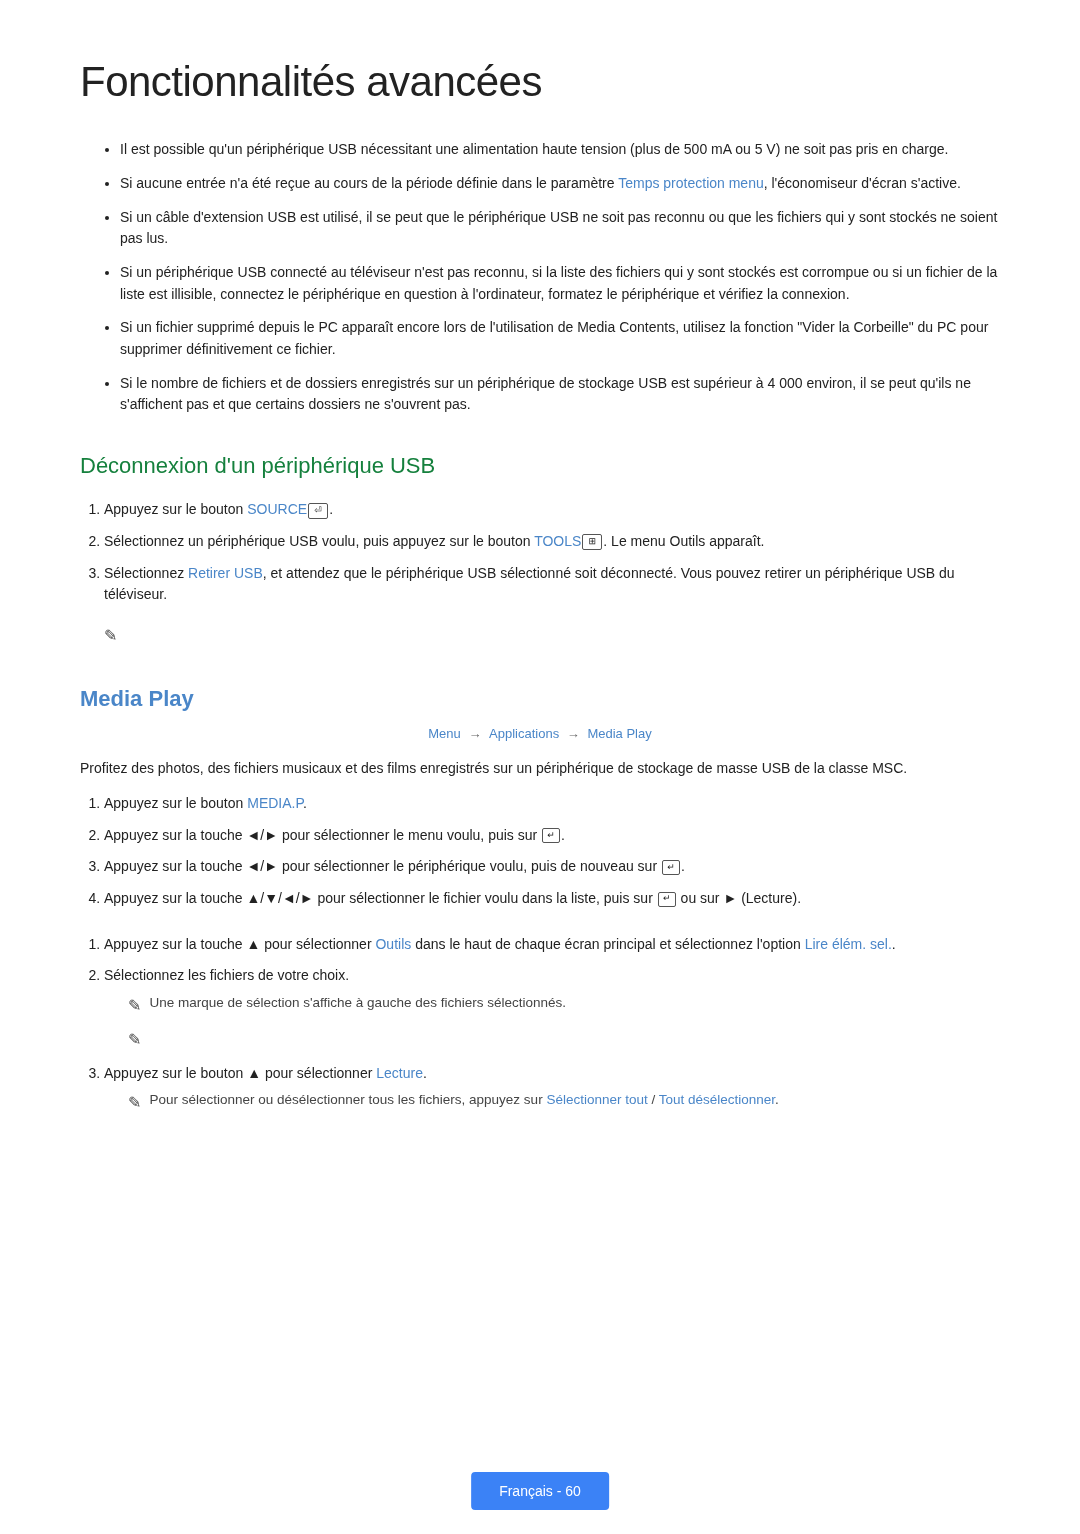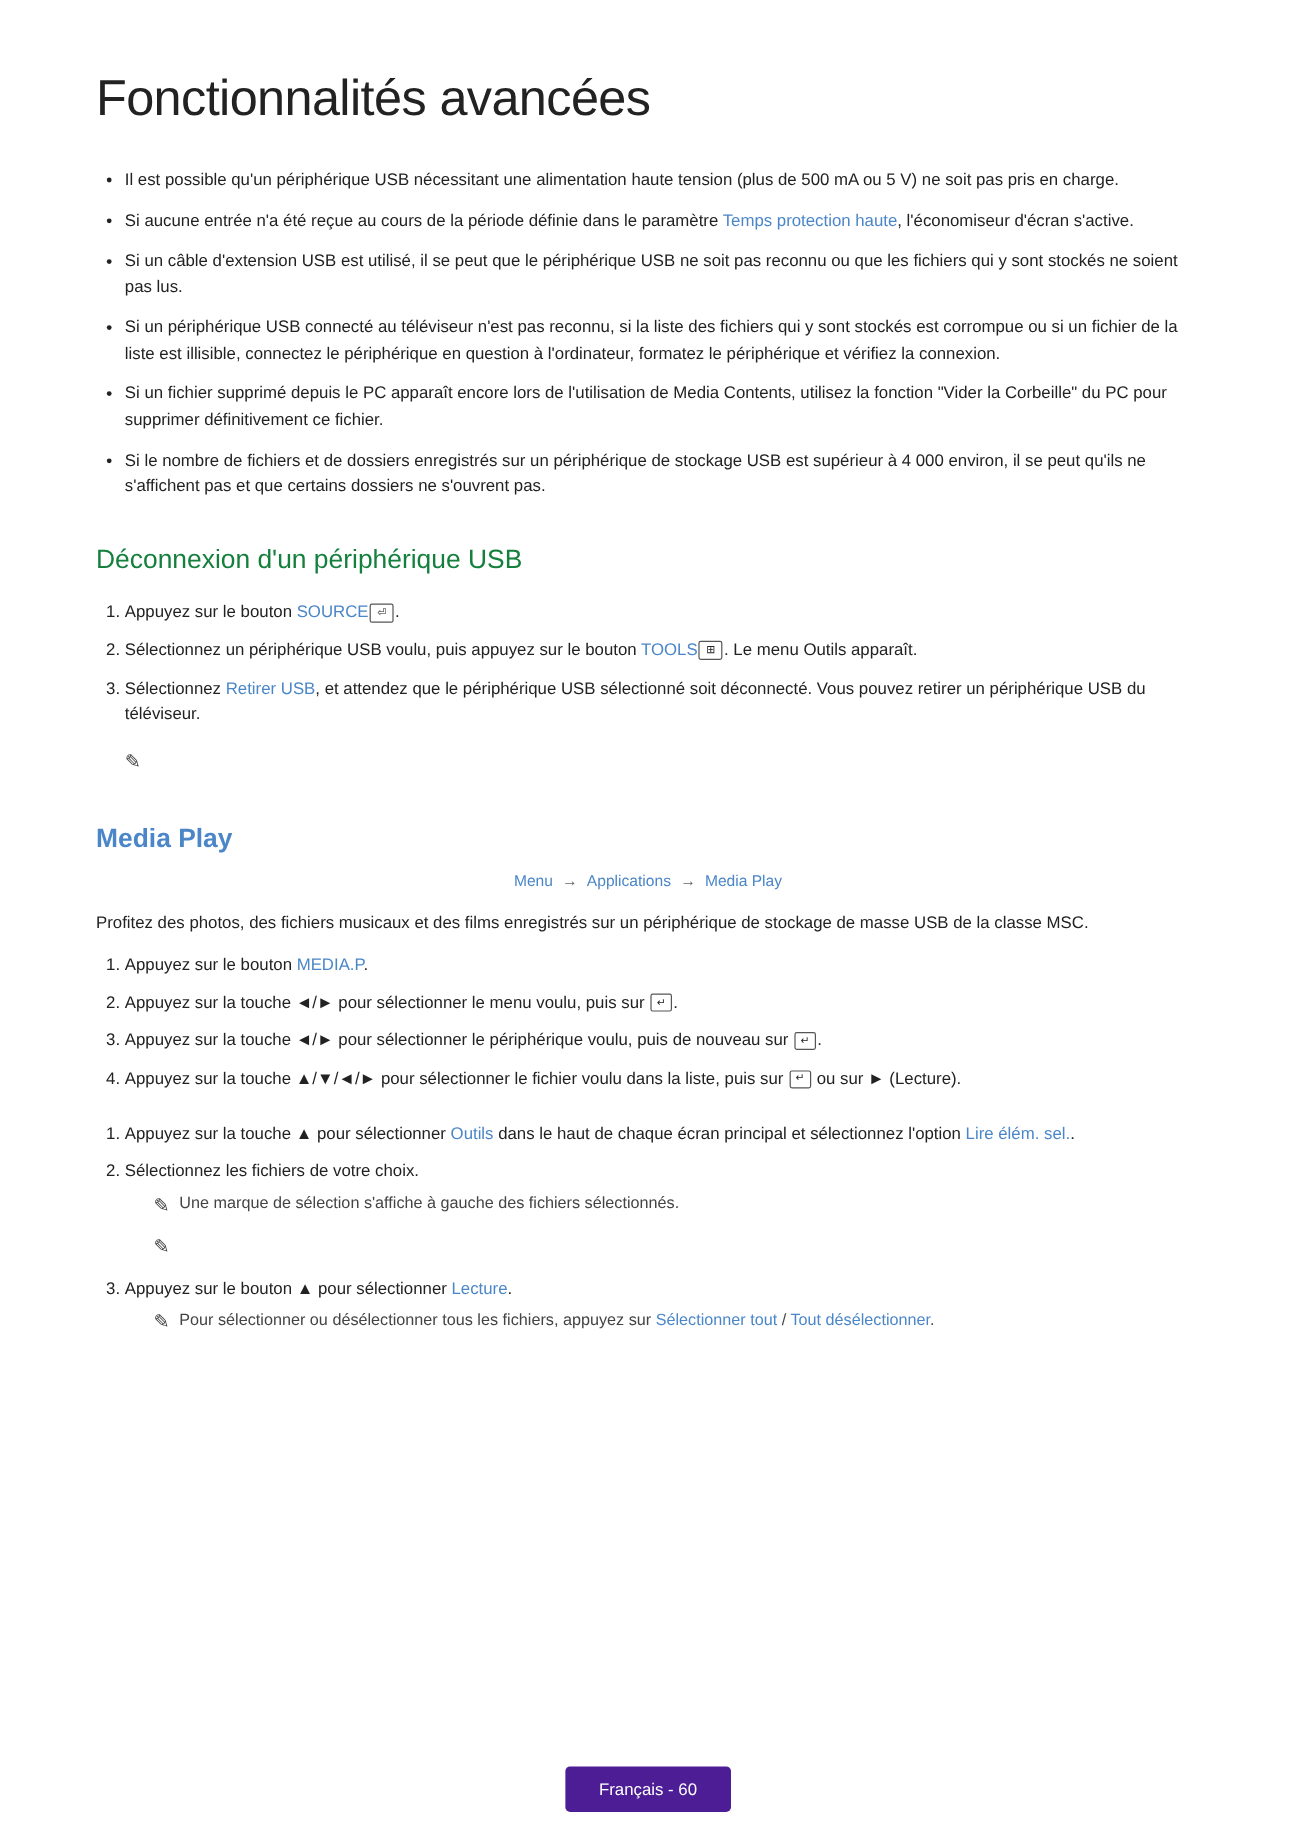--- a/index.html
+++ b/index.html
@@ -34,20 +34,21 @@
 
     ul.main-list {
       margin: 0 0 28px 0;
       padding-left: 24px;
     }
 
     ul.main-list li {
       margin-bottom: 12px;
       list-style-type: disc;
       line-height: 1.55;
+      margin-left: 16px;
     }
 
     .link-blue {
       color: #4a86c8;
       text-decoration: none;
     }
 
     h2.section-title {
       font-size: 22px;
       font-weight: 400;
@@ -112,21 +113,21 @@
 
     .section-divider {
       margin: 24px 0 0 0;
     }
 
     .page-footer {
       position: absolute;
       bottom: 24px;
       left: 50%;
       transform: translateX(-50%);
-      background: #4c1d95;
+      background: #3b82f6;
       color: #ffffff;
       padding: 8px 28px;
       border-radius: 4px;
       font-size: 14px;
       font-weight: 500;
     }
 
     p.body-text {
       margin-bottom: 14px;
       line-height: 1.6;
@@ -138,21 +139,21 @@
 
 <div class="page-container">
 
   <h1 class="page-title">Fonctionnalités avancées</h1>
 
   <ul class="main-list">
     <li>
       Il est possible qu'un périphérique USB nécessitant une alimentation haute tension (plus de 500 mA ou 5 V) ne soit pas pris en charge.
     </li>
     <li>
-      Si aucune entrée n'a été reçue au cours de la période définie dans le paramètre <a class="link-blue" href="#">Temps protection haute</a>, l'économiseur d'écran s'active.
+      Si aucune entrée n'a été reçue au cours de la période définie dans le paramètre <a class="link-blue" href="#">Temps protection menu</a>, l'économiseur d'écran s'active.
     </li>
     <li>
       Si un câble d'extension USB est utilisé, il se peut que le périphérique USB ne soit pas reconnu ou que les fichiers qui y sont stockés ne soient pas lus.
     </li>
     <li>
       Si un périphérique USB connecté au téléviseur n'est pas reconnu, si la liste des fichiers qui y sont stockés est corrompue ou si un fichier de la liste est illisible, connectez le périphérique en question à l'ordinateur, formatez le périphérique et vérifiez la connexion.
     </li>
     <li>
       Si un fichier supprimé depuis le PC apparaît encore lors de l'utilisation de Media Contents, utilisez la fonction "Vider la Corbeille" du PC pour supprimer définitivement ce fichier.
     </li>

